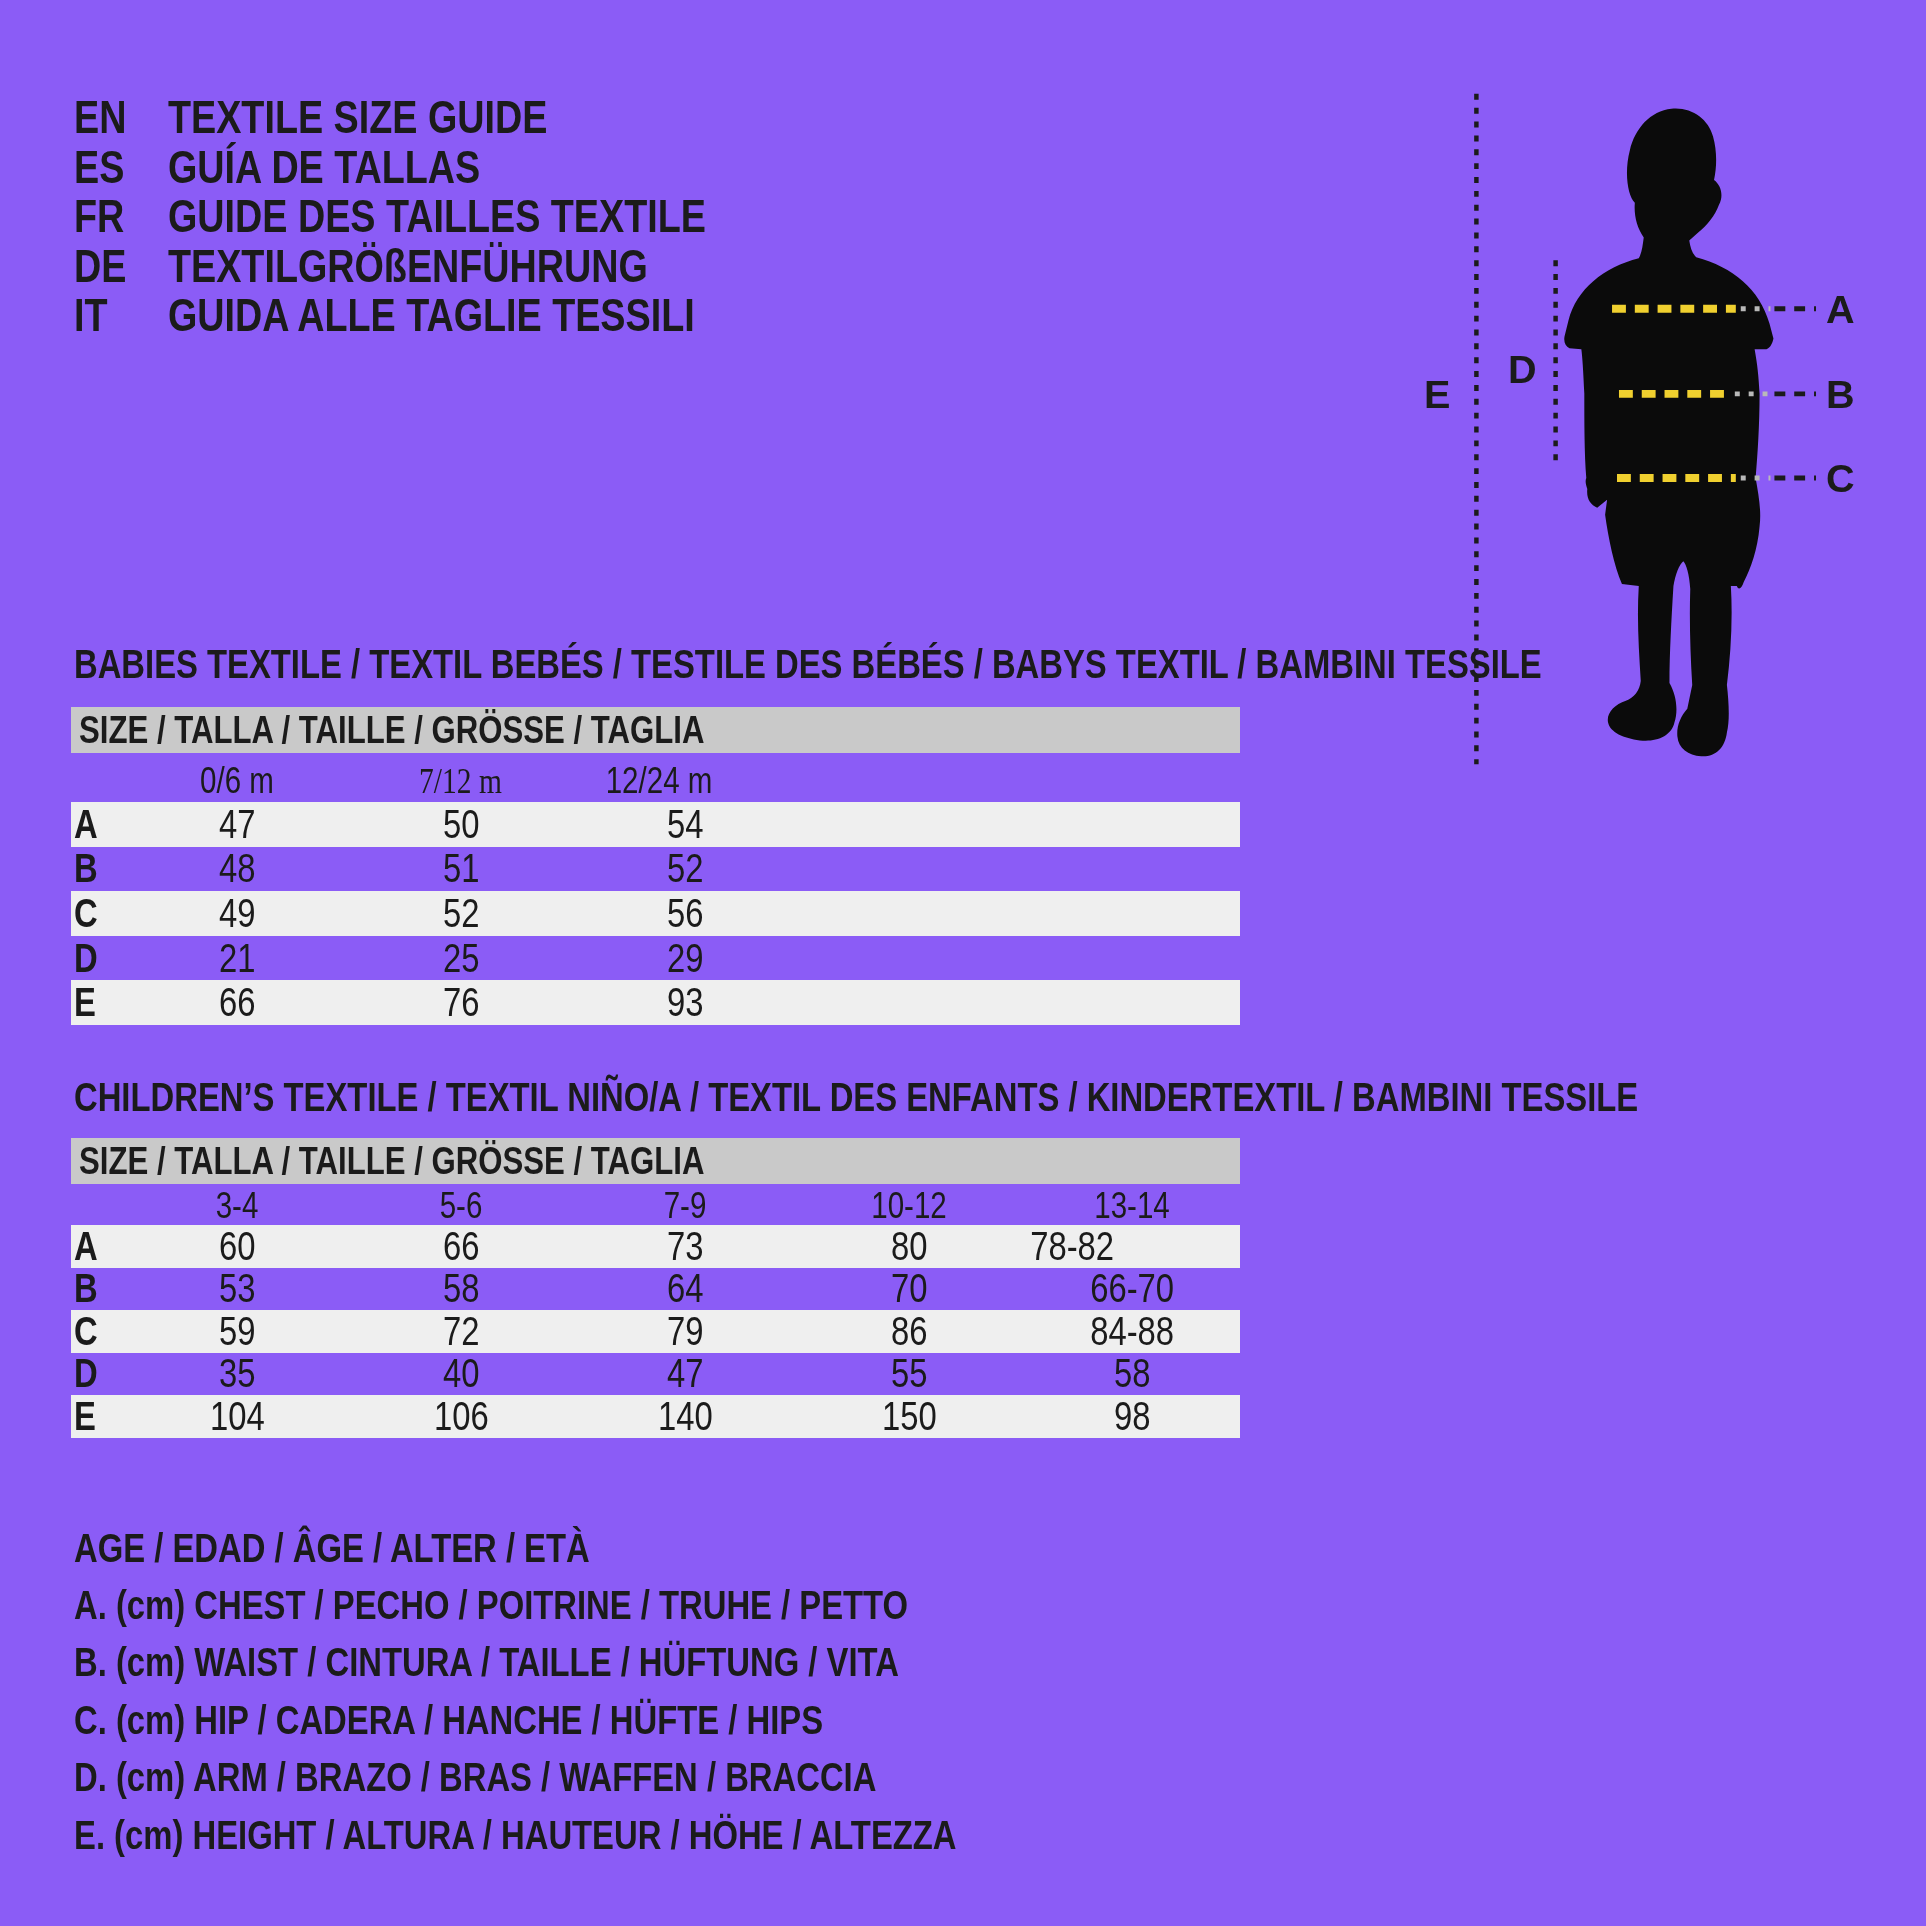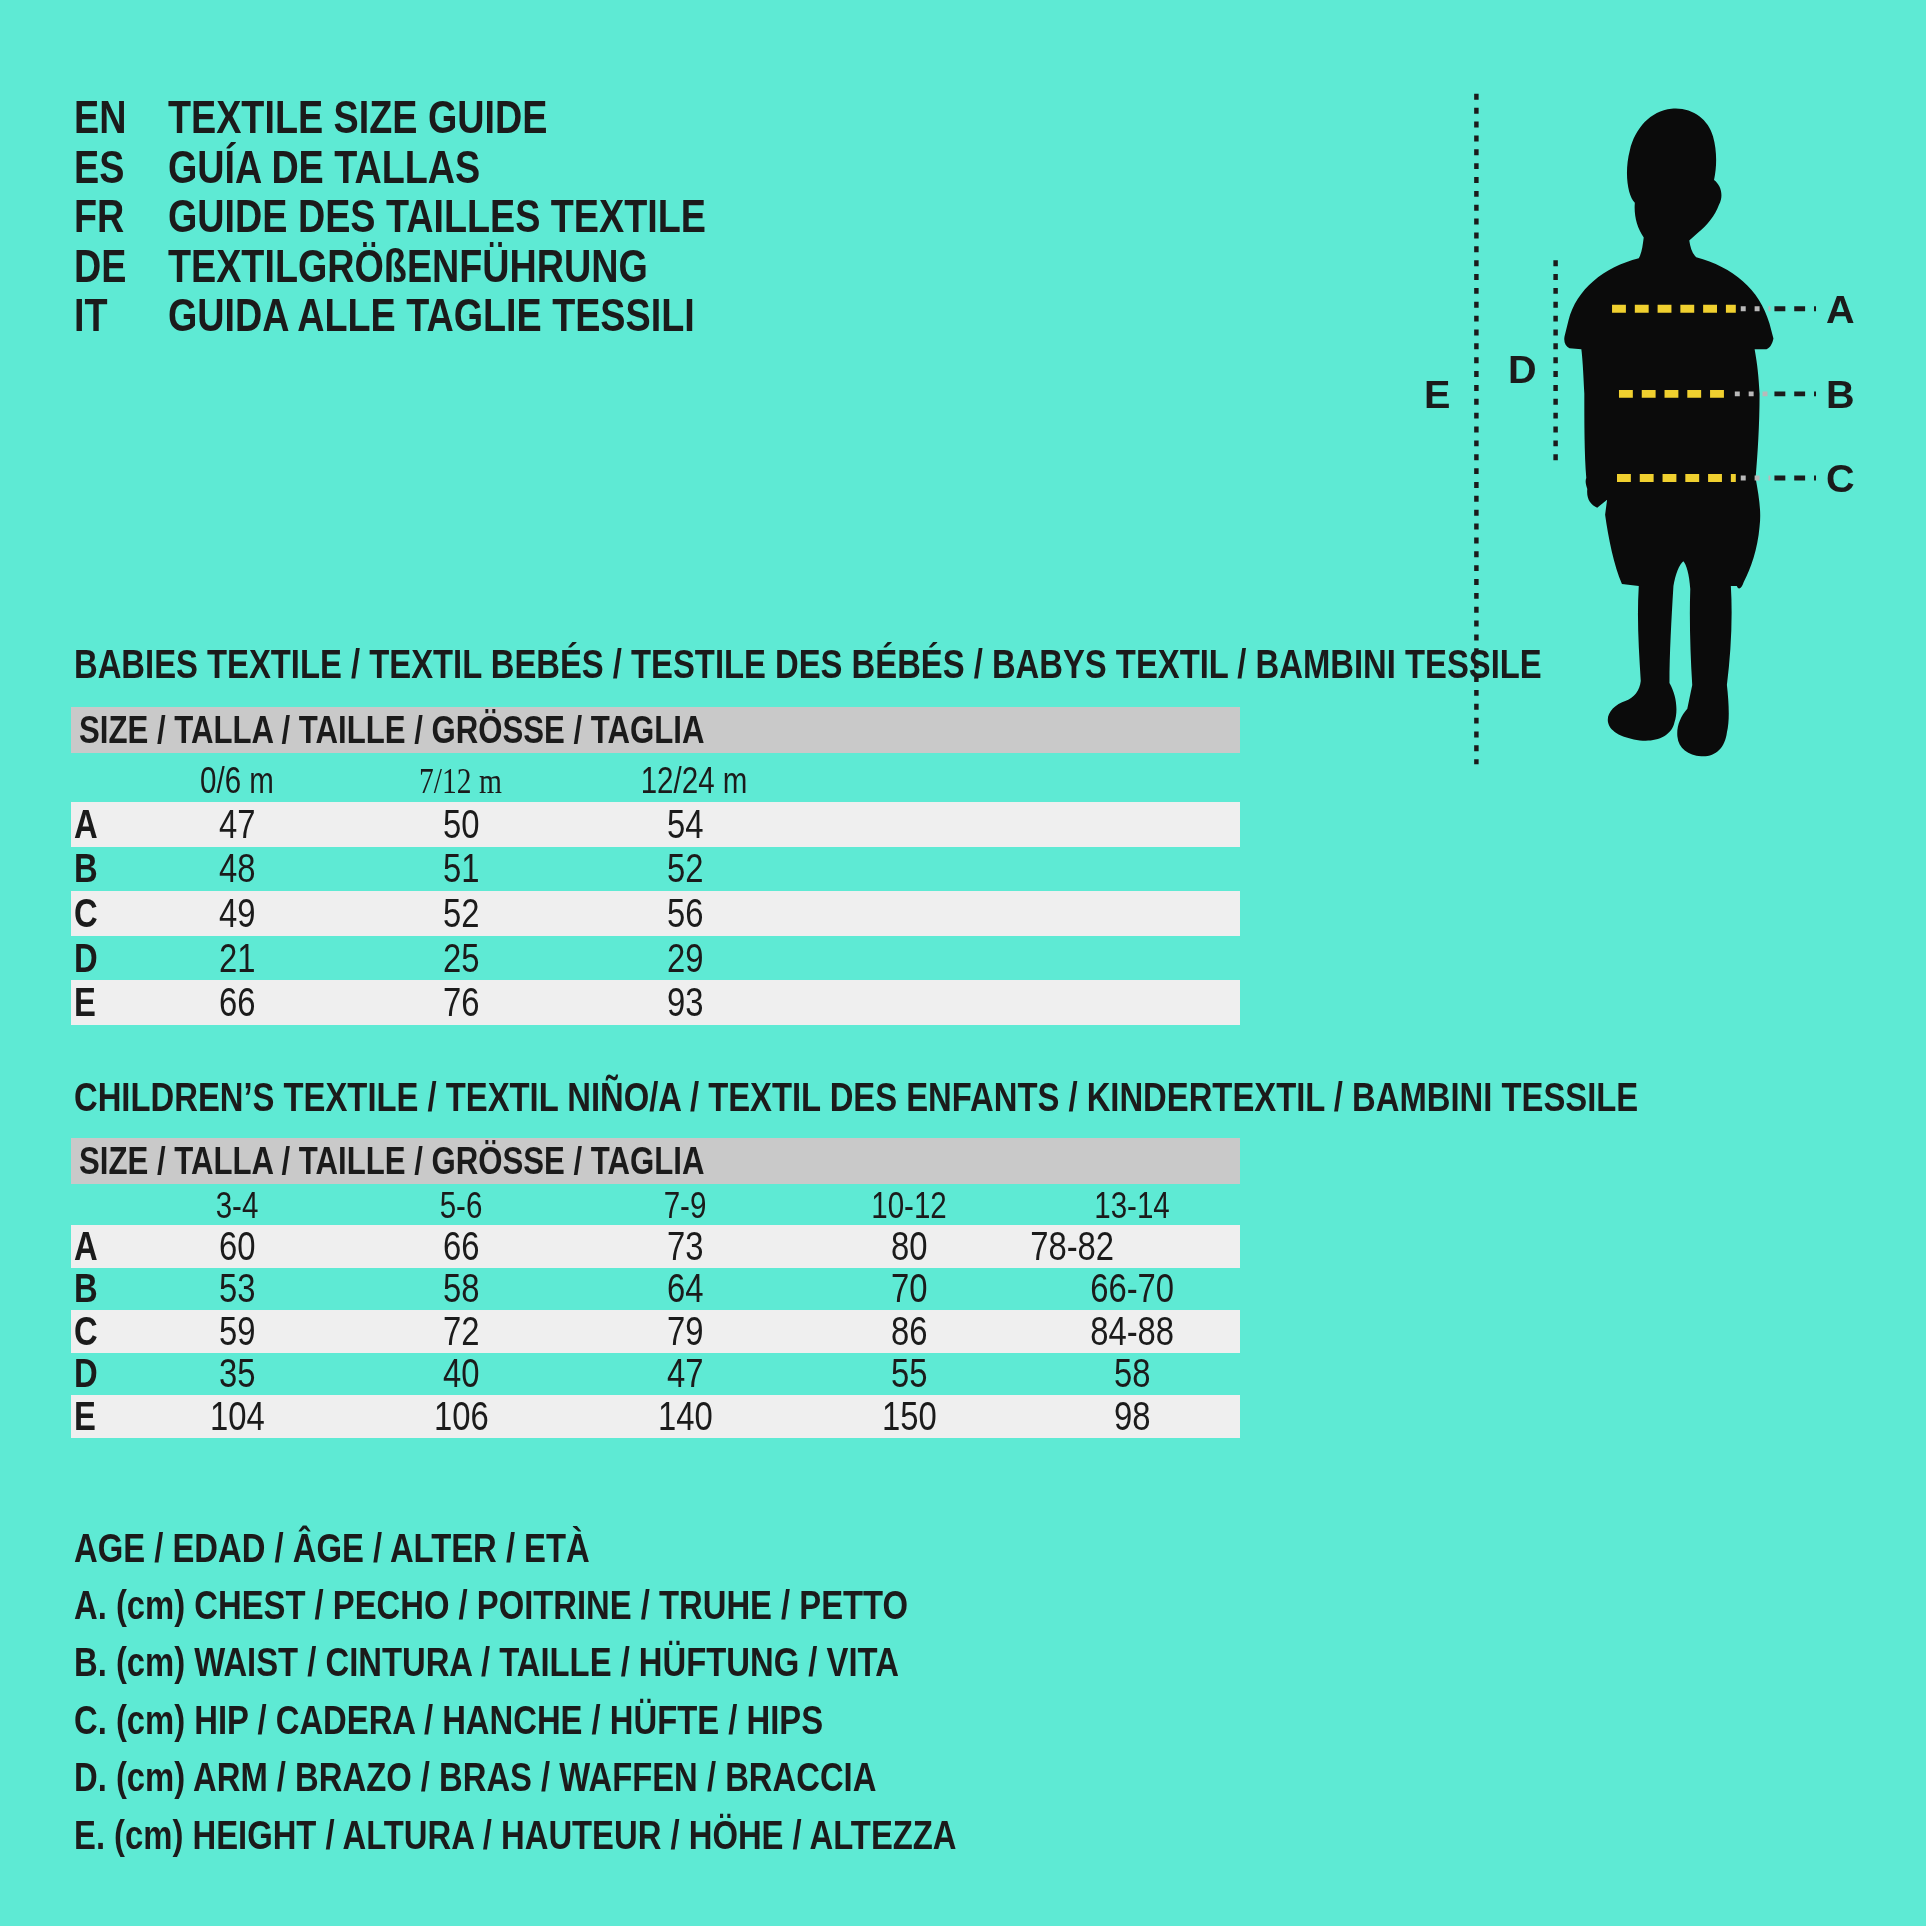--- a/index.html
+++ b/index.html
@@ -1,17 +1,17 @@
 <!DOCTYPE html>
 <html><head>
 <meta charset="utf-8">
 <style>
   html,body { margin:0; padding:0; background:#ffffff; }
   #canvas {
-    position:relative; width:1927px; height:1927px; background:#5eead4;
+    position:relative; width:1927px; height:1927px; background:#8b5cf6;
     font-family:"Liberation Sans", sans-serif; color:#1b1b1b; overflow:hidden;
   }
   .abs { position:absolute; }
   
   .cond  { display:inline-block; transform:scaleX(0.82); transform-origin:0 50%; white-space:nowrap; }
   .condc { display:inline-block; transform:scaleX(0.82); transform-origin:50% 50%; white-space:nowrap; }
 
   .lang-code  { left:74px;  width:89px;  font-size:46px; font-weight:bold; line-height:48px; }
   .lang-title { left:168px; font-size:46px; font-weight:bold; line-height:48px; }
 
@@ -130,21 +130,21 @@
     <span class="cond">BABIES TEXTILE / TEXTIL BEBÉS / TESTILE DES BÉBÉS / BABYS TEXTIL / BAMBINI TESSILE</span>
   </div>
 
   <div class="abs size-bar" style="top:707px">
     <span class="size-bar-label"><span class="cond">SIZE / TALLA / TAILLE / GRÖSSE / TAGLIA</span></span>
   </div>
 
   <div>
     <div class="abs mcell" style="left:153px; top:760px; line-height:42px;"><span class="condc">0/6 m</span></div>
     <div class="abs mcell" style="left:377px; top:760px; line-height:42px;font-family:Liberation Serif, serif;"><span class="condc">7/12 m</span></div>
-    <div class="abs mcell" style="left:610px; top:760px; line-height:42px;"><span class="condc">12/24 m</span></div>
+    <div class="abs mcell" style="left:575px; top:760px; line-height:42px;"><span class="condc">12/24 m</span></div>
   </div>
 
   <div>
     <div class="abs stripe" style="top:802px; height:45px"></div>
     <div class="abs stripe" style="top:891px; height:45px"></div>
     <div class="abs stripe" style="top:980px; height:45px"></div>
 
     <div class="abs row-letter" style="top:802px; line-height:45px"><span class="cond">A</span></div>
     <div class="abs cell" style="left:153px; top:802px; line-height:45px"><span class="condc">47</span></div>
     <div class="abs cell" style="left:377px; top:802px; line-height:45px"><span class="condc">50</span></div>

